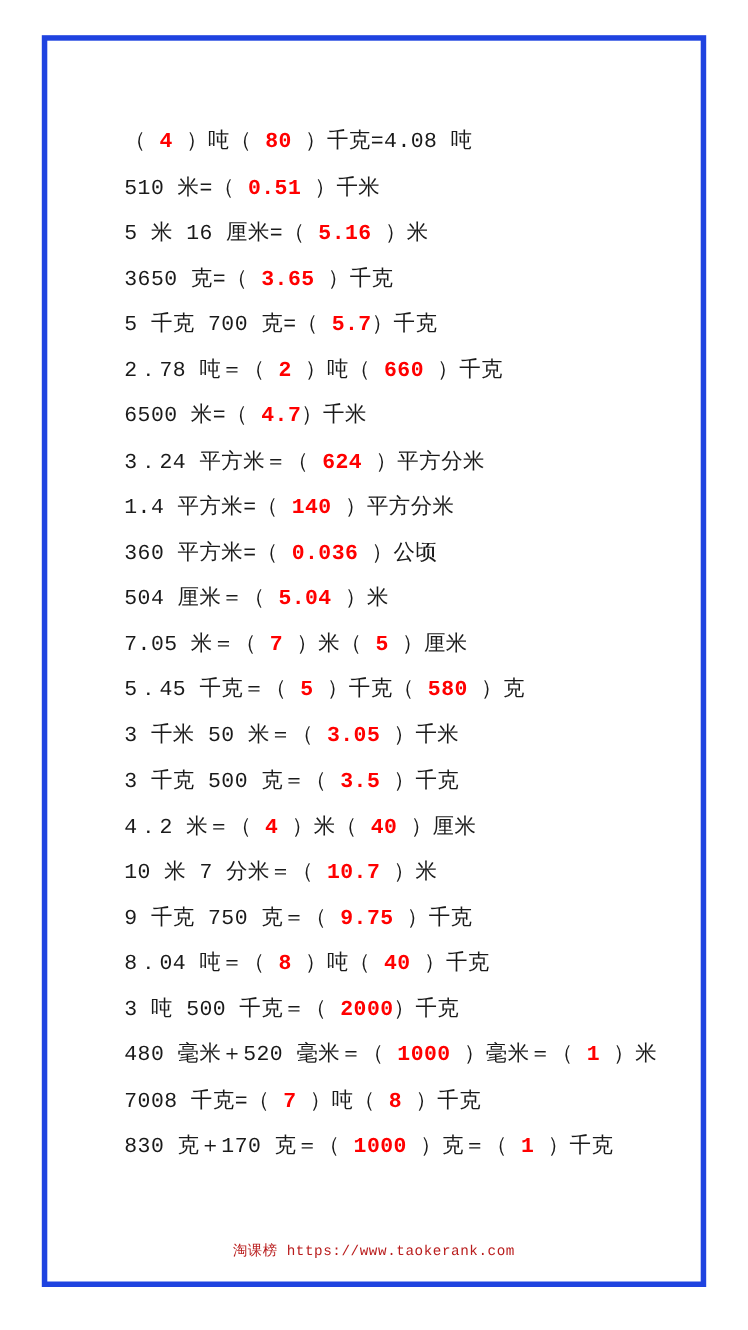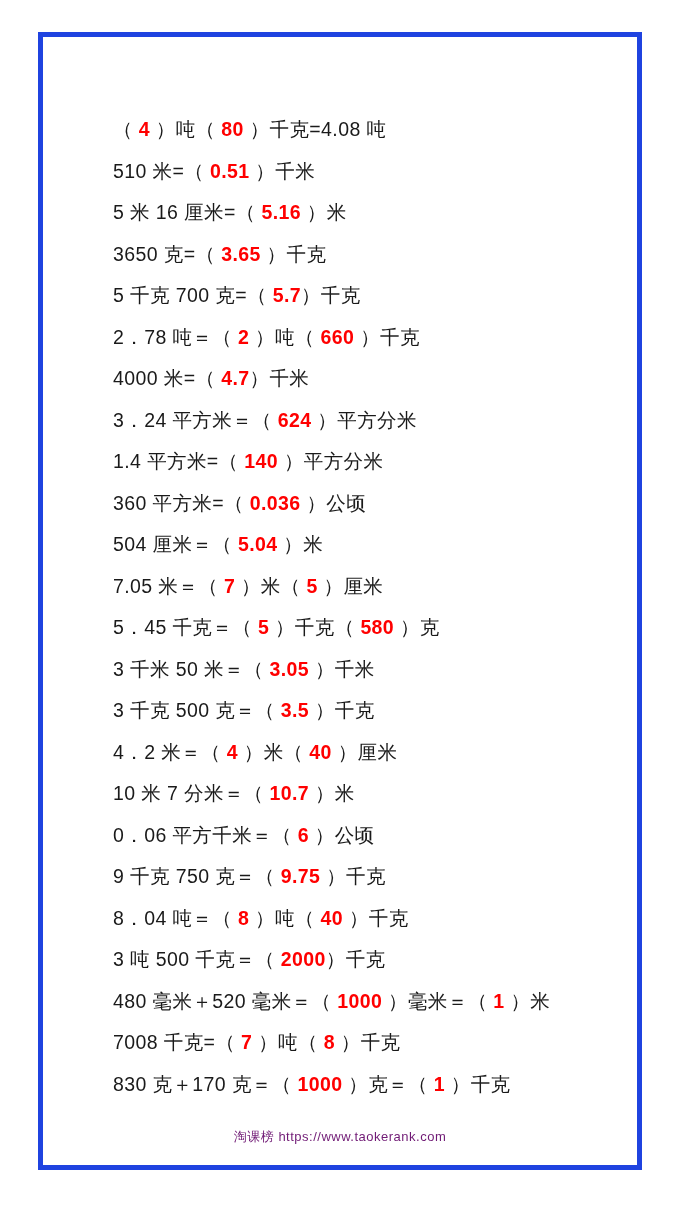--- a/index.html
+++ b/index.html
@@ -13,20 +13,21 @@
     font-family: "Liberation Sans", "DejaVu Sans", sans-serif;
     position: relative;
     overflow: hidden;
   }
   .page {
     position: absolute;
     left: 0; top: 0;
     width: 680px;
     height: 1209px;
     background: #ffffff;
+    font-family: Liberation Mono, monospace;
   }
   .frame {
     position: absolute;
     left: 38px;
     top: 32px;
     width: 604px;
     height: 1138px;
     border: 5px solid #1f43e0;
     box-sizing: border-box;
     background: #ffffff;
@@ -53,47 +54,46 @@
     position: absolute;
     left: 0;
     top: 1128px;
     width: 680px;
     text-align: center;
     font-size: 13px;
     color: #9aa0a6;
     letter-spacing: 0.5px;
   }
   .footer .brand {
-    color: #701a75;
+    color: #b91c1c;
   }
 </style>
 </head>
 <body>
 
 <div class="page">
   <div class="frame">
     <div class="content" id="exercise-list">
         <div class="line"><span>（ </span><span class="ans">4</span><span> ）吨（ </span><span class="ans">80</span><span> ）千克=4.08 吨</span></div>
         <div class="line"><span>510 米=（ </span><span class="ans">0.51</span><span> ）千米</span></div>
         <div class="line"><span>5 米 16 厘米=（ </span><span class="ans">5.16</span><span> ）米</span></div>
         <div class="line"><span>3650 克=（ </span><span class="ans">3.65</span><span> ）千克</span></div>
         <div class="line"><span>5 千克 700 克=（ </span><span class="ans">5.7</span><span>）千克</span></div>
         <div class="line"><span>2．78 吨＝（ </span><span class="ans">2</span><span> ）吨（ </span><span class="ans">660</span><span> ）千克</span></div>
-        <div class="line"><span>4000 米=（ </span><span class="ans">4.7</span><span>）千米</span></div>
+        <div class="line"><span>6500 米=（ </span><span class="ans">4.7</span><span>）千米</span></div>
         <div class="line"><span>3．24 平方米＝（ </span><span class="ans">624</span><span> ）平方分米</span></div>
         <div class="line"><span>1.4 平方米=（ </span><span class="ans">140</span><span> ）平方分米</span></div>
         <div class="line"><span>360 平方米=（ </span><span class="ans">0.036</span><span> ）公顷</span></div>
         <div class="line"><span>504 厘米＝（ </span><span class="ans">5.04</span><span> ）米</span></div>
         <div class="line"><span>7.05 米＝（ </span><span class="ans">7</span><span> ）米（ </span><span class="ans">5</span><span> ）厘米</span></div>
         <div class="line"><span>5．45 千克＝（ </span><span class="ans">5</span><span> ）千克（ </span><span class="ans">580</span><span> ）克</span></div>
         <div class="line"><span>3 千米 50 米＝（ </span><span class="ans">3.05</span><span> ）千米</span></div>
         <div class="line"><span>3 千克 500 克＝（ </span><span class="ans">3.5</span><span> ）千克</span></div>
         <div class="line"><span>4．2 米＝（ </span><span class="ans">4</span><span> ）米（ </span><span class="ans">40</span><span> ）厘米</span></div>
         <div class="line"><span>10 米 7 分米＝（ </span><span class="ans">10.7</span><span> ）米</span></div>
-        <div class="line"><span>0．06 平方千米＝（ </span><span class="ans">6</span><span> ）公顷</span></div>
         <div class="line"><span>9 千克 750 克＝（ </span><span class="ans">9.75</span><span> ）千克</span></div>
         <div class="line"><span>8．04 吨＝（ </span><span class="ans">8</span><span> ）吨（ </span><span class="ans">40</span><span> ）千克</span></div>
         <div class="line"><span>3 吨 500 千克＝（ </span><span class="ans">2000</span><span>）千克</span></div>
         <div class="line"><span>480 毫米＋520 毫米＝（ </span><span class="ans">1000</span><span> ）毫米＝（ </span><span class="ans">1</span><span> ）米</span></div>
         <div class="line"><span>7008 千克=（ </span><span class="ans">7</span><span> ）吨（ </span><span class="ans">8</span><span> ）千克</span></div>
         <div class="line"><span>830 克＋170 克＝（ </span><span class="ans">1000</span><span> ）克＝（ </span><span class="ans">1</span><span> ）千克</span></div>
       </div>
   </div>
   <div class="footer">
     <span class="brand">淘课榜 https://www.taokerank.com</span>

